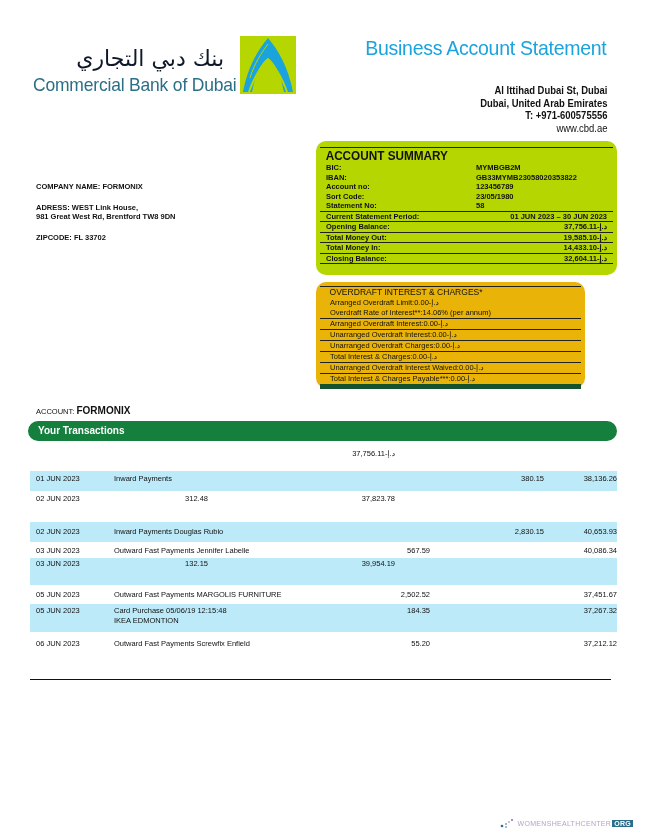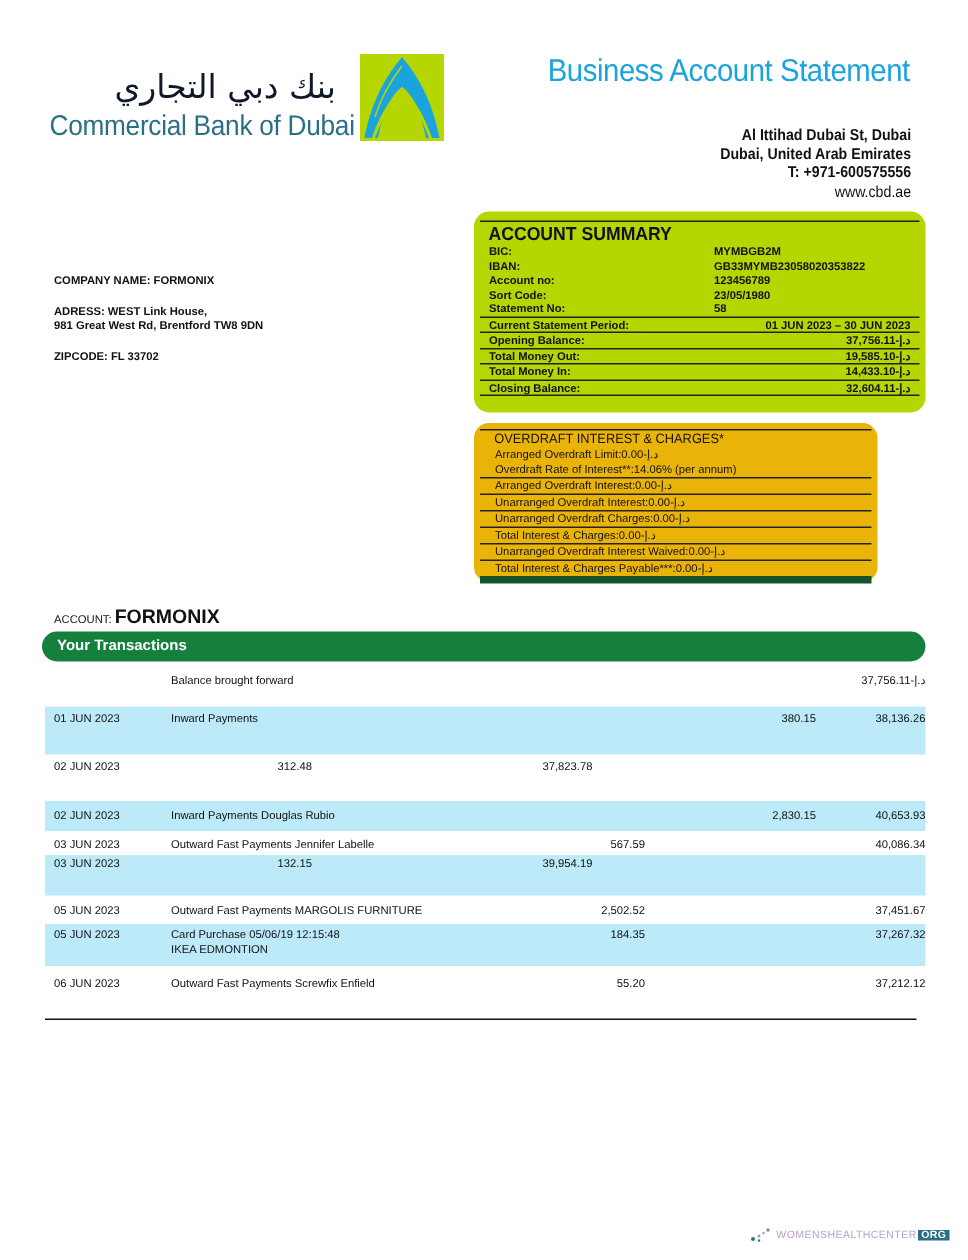--- a/index.html
+++ b/index.html
@@ -27,21 +27,21 @@
     .line-row { display: flex; justify-content: space-between; font-size: 7.5px; font-weight: bold; line-height: 9.5px; padding: 0 6px; border-top: 1px solid #222; }
     .line-row.last { border-bottom: 1px solid #222; }
 
     .od-box { position: absolute; left: 316px; top: 282px; width: 269px; height: 106px; background: #eab308; border-radius: 10px; padding: 4px 4px 0 4px; }
     .od-title { font-size: 9px; padding-left: 10px; line-height: 11px; transform: scaleX(0.95); transform-origin: left; }
     .od-row { display: flex; font-size: 7.5px; line-height: 10px; padding: 0 6px 0 10px; }
     .od-row.ruled { border-top: 1px solid #222; }
     .od-row.last { border-bottom: 5px solid #14532d; }
 
     .account-line { position: absolute; left: 36px; top: 406px; font-size: 7.5px; line-height: 10px; }
-    .account-line b { font-size: 13px; font-weight: bold; }
+    .account-line b { font-size: 10px; font-weight: bold; }
 
     .tx-banner { position: absolute; left: 28px; top: 421px; width: 589px; height: 20px; background: #15803d; border-radius: 10px; color: #fff; font-size: 10px; font-weight: bold; line-height: 20px; padding-left: 10px; }
 
     .tx-table { position: absolute; left: 30px; top: 446px; width: 587px; }
     .tx-head, .tx-row { display: flex; font-size: 7.5px; line-height: 10px; }
     .tx-head { height: 20px; padding-top: 3px; }
     .tx-row { padding-top: 3px; }
     .tx-row.hl { background: #bdeaf9; }
     .c-date { width: 84px; padding-left: 6px; }
     .c-tx { width: 222px; }
@@ -172,26 +172,25 @@
   <span>ACCOUNT:</span>
   <b>FORMONIX</b>
 </div>
 
 <div class="tx-banner">Your Transactions</div>
 
 <div class="tx-table">
 
   <div class="tx-row" style="height:22px;">
     <div class="c-date"></div>
-    <div class="c-tx">Balance brought forward</div>
     <div class="c-out"></div>
     <div class="c-in"></div>
     <div class="c-bal">د.إ-37,756.11</div>
   </div>
-  <div class="tx-row hl" style="height:32px; margin-top:3px;">
+  <div class="tx-row hl" style="height:20px; margin-top:3px;">
     <div class="c-date">01 JUN 2023</div>
     <div class="c-tx">Inward Payments</div>
     <div class="c-out"></div>
     <div class="c-in">380.15</div>
     <div class="c-bal">38,136.26</div>
   </div>
   <div class="tx-row" style="height:31px;">
     <div class="c-date">02 JUN 2023</div>
     <div class="c-out">312.48</div>
     <div class="c-in"></div>

